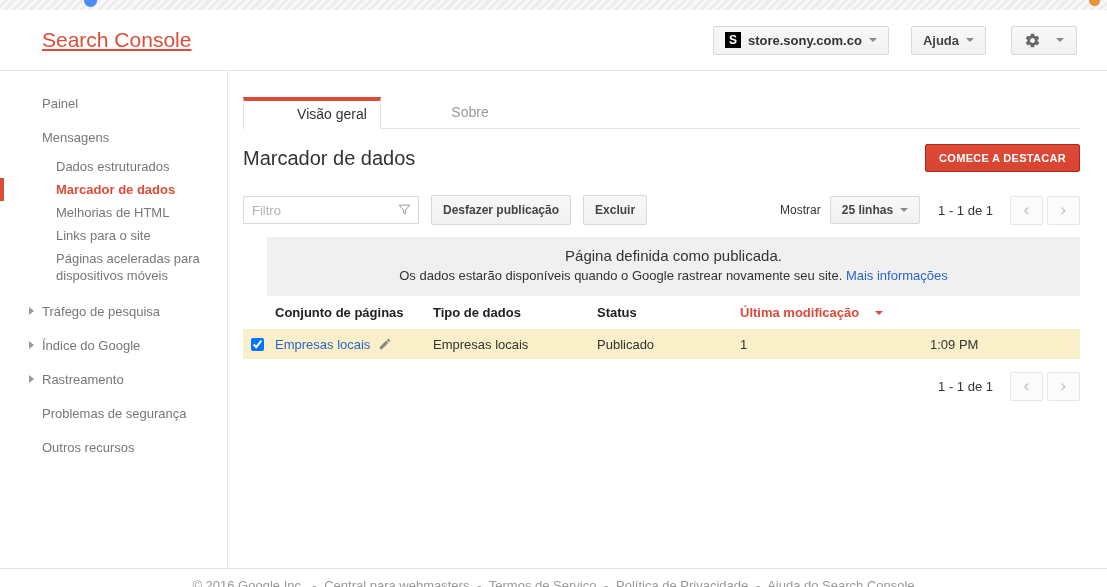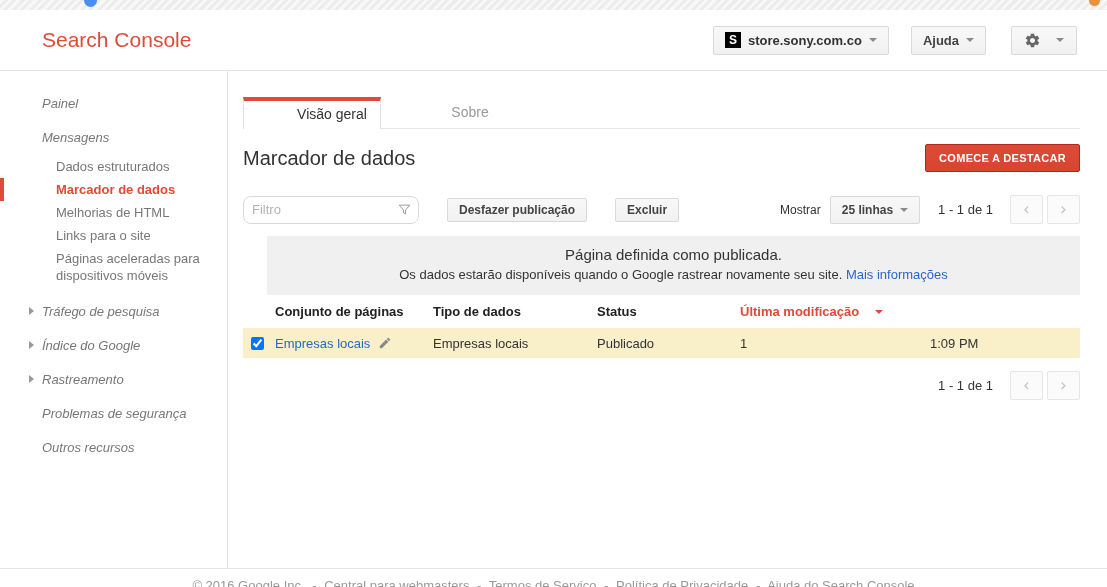--- a/index.html
+++ b/index.html
@@ -17,21 +17,21 @@
   }
   .frag-blue  { position: absolute; top: -6px; left: 84px; width: 13px; height: 13px; border-radius: 50%; background: #4a8df4; }
   .frag-orange{ position: absolute; top: -5px; right: 7px; width: 11px; height: 11px; border-radius: 50%; background: #e9923c; }
 
   
   .header {
     position: absolute; top: 10px; left: 0; right: 0; height: 61px;
     background: #fff; border-bottom: 1px solid #e5e5e5;
     display: flex; align-items: center;
   }
-  .logo { margin-left: 42px; font-size: 21px; color: #dd4b39; cursor: pointer; }
+  .logo { margin-left: 42px; font-size: 21px; color: #dd4b39; cursor: pointer; text-decoration: underline; }
   .header-right { margin-left: auto; margin-right: 30px; display: flex; align-items: center; }
 
   .gbtn {
     display: inline-flex; align-items: center; gap: 7px; height: 29px; padding: 0 11px;
     background: linear-gradient(#f8f8f8, #f1f1f1);
     border: 1px solid #d9d9d9; border-radius: 2px;
     font-size: 12px; font-weight: bold; color: #444; cursor: pointer; white-space: nowrap;
   }
   .site-btn { margin-right: 22px; }
   .help-btn { margin-right: 25px; font-size: 13px; }
@@ -46,21 +46,21 @@
   }
   .gear-btn { padding: 0 12px; }
   .gear-btn .caret { margin-left: 8px; }
 
   
   .sidebar {
     position: absolute; top: 71px; left: 0; bottom: 19px; width: 228px;
     background: #fff; border-right: 1px solid #e5e5e5;
     padding-top: 16px; font-size: 13px; color: #777;
   }
-  .nav-item { position: relative; padding: 7px 10px 7px 42px; line-height: 20px; cursor: pointer; font-style: italic; }
+  .nav-item { position: relative; padding: 7px 10px 7px 42px; line-height: 20px; cursor: pointer; }
   .nav-item.group-header { font-weight: bold; color: #555; }
   .tri-down {
     position: absolute; left: 27px; top: 15px; width: 0; height: 0;
     border-left: 4px solid transparent; border-right: 4px solid transparent; border-top: 5px solid #777;
   }
   .tri-right {
     position: absolute; left: 29px; top: 12px; width: 0; height: 0;
     border-top: 4px solid transparent; border-bottom: 4px solid transparent; border-left: 5px solid #999;
   }
   .info-badge {
@@ -94,27 +94,27 @@
   .page-title { font-size: 20px; font-weight: normal; color: #333; }
   .red-btn {
     margin-left: auto; background: linear-gradient(#dd4b39, #d7442f);
     border: 1px solid #b0281a; color: #fff; font-size: 11px; font-weight: bold;
     padding: 7px 13px; border-radius: 2px; letter-spacing: 0.3px; cursor: pointer; white-space: nowrap;
   }
 
   .toolbar { margin-top: 22px; display: flex; align-items: center; }
   .filter-wrap { position: relative; }
   .filter-input {
-    width: 176px; height: 28px; border: 1px solid #d9d9d9; border-radius: 8px;
+    width: 176px; height: 28px; border: 1px solid #d9d9d9; border-radius: 1px;
     padding: 0 28px 0 8px; font-size: 13px; color: #333; outline: none;
     font-family: "Liberation Sans", "DejaVu Sans", sans-serif;
   }
   .filter-input::placeholder { color: #b3b3b3; }
   .funnel-icon { position: absolute; right: 7px; top: 6px; }
-  .toolbar-btn { margin-left: 28px; height: 24px; }
+  .toolbar-btn { margin-left: 12px; height: 30px; }
   .toolbar-right { margin-left: auto; display: flex; align-items: center; }
   .show-label { font-size: 12px; color: #333; margin-right: 9px; }
   .rows-dd { height: 28px; font-size: 12px; }
   .range-text { font-size: 13px; color: #333; margin: 0 13px 0 18px; white-space: nowrap; }
   .pager-btn {
     width: 33px; height: 29px; border: 1px solid #e6e6e6; background: #fbfbfb; border-radius: 2px;
     color: #c4c4c4; font-size: 17px; line-height: 1;
     display: flex; align-items: center; justify-content: center; margin-left: 4px; cursor: default;
     font-family: "DejaVu Sans", sans-serif;
   }

